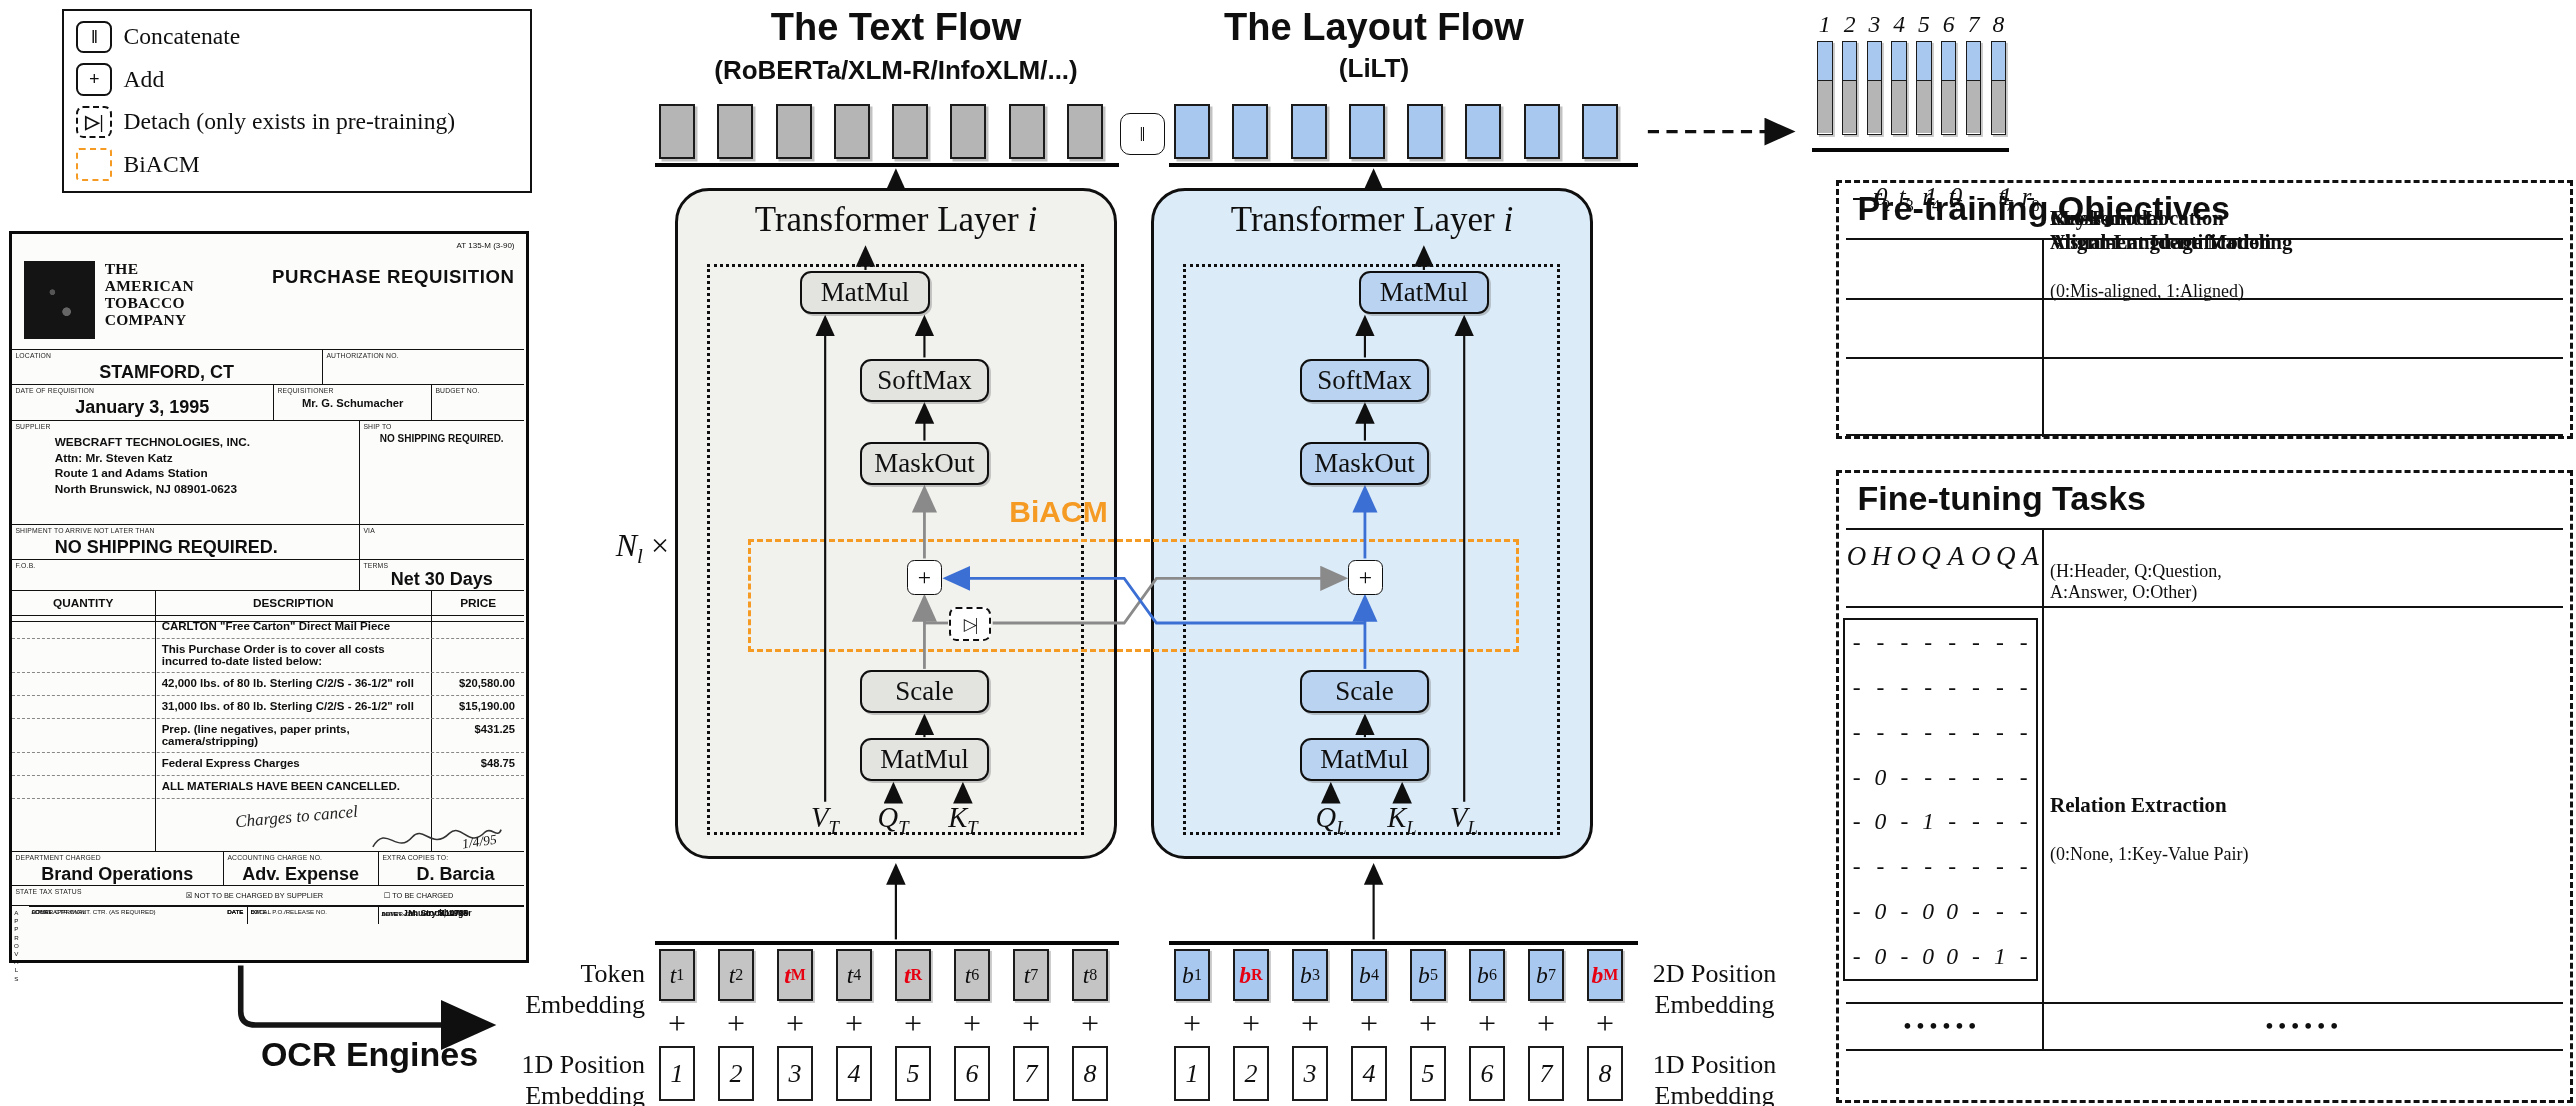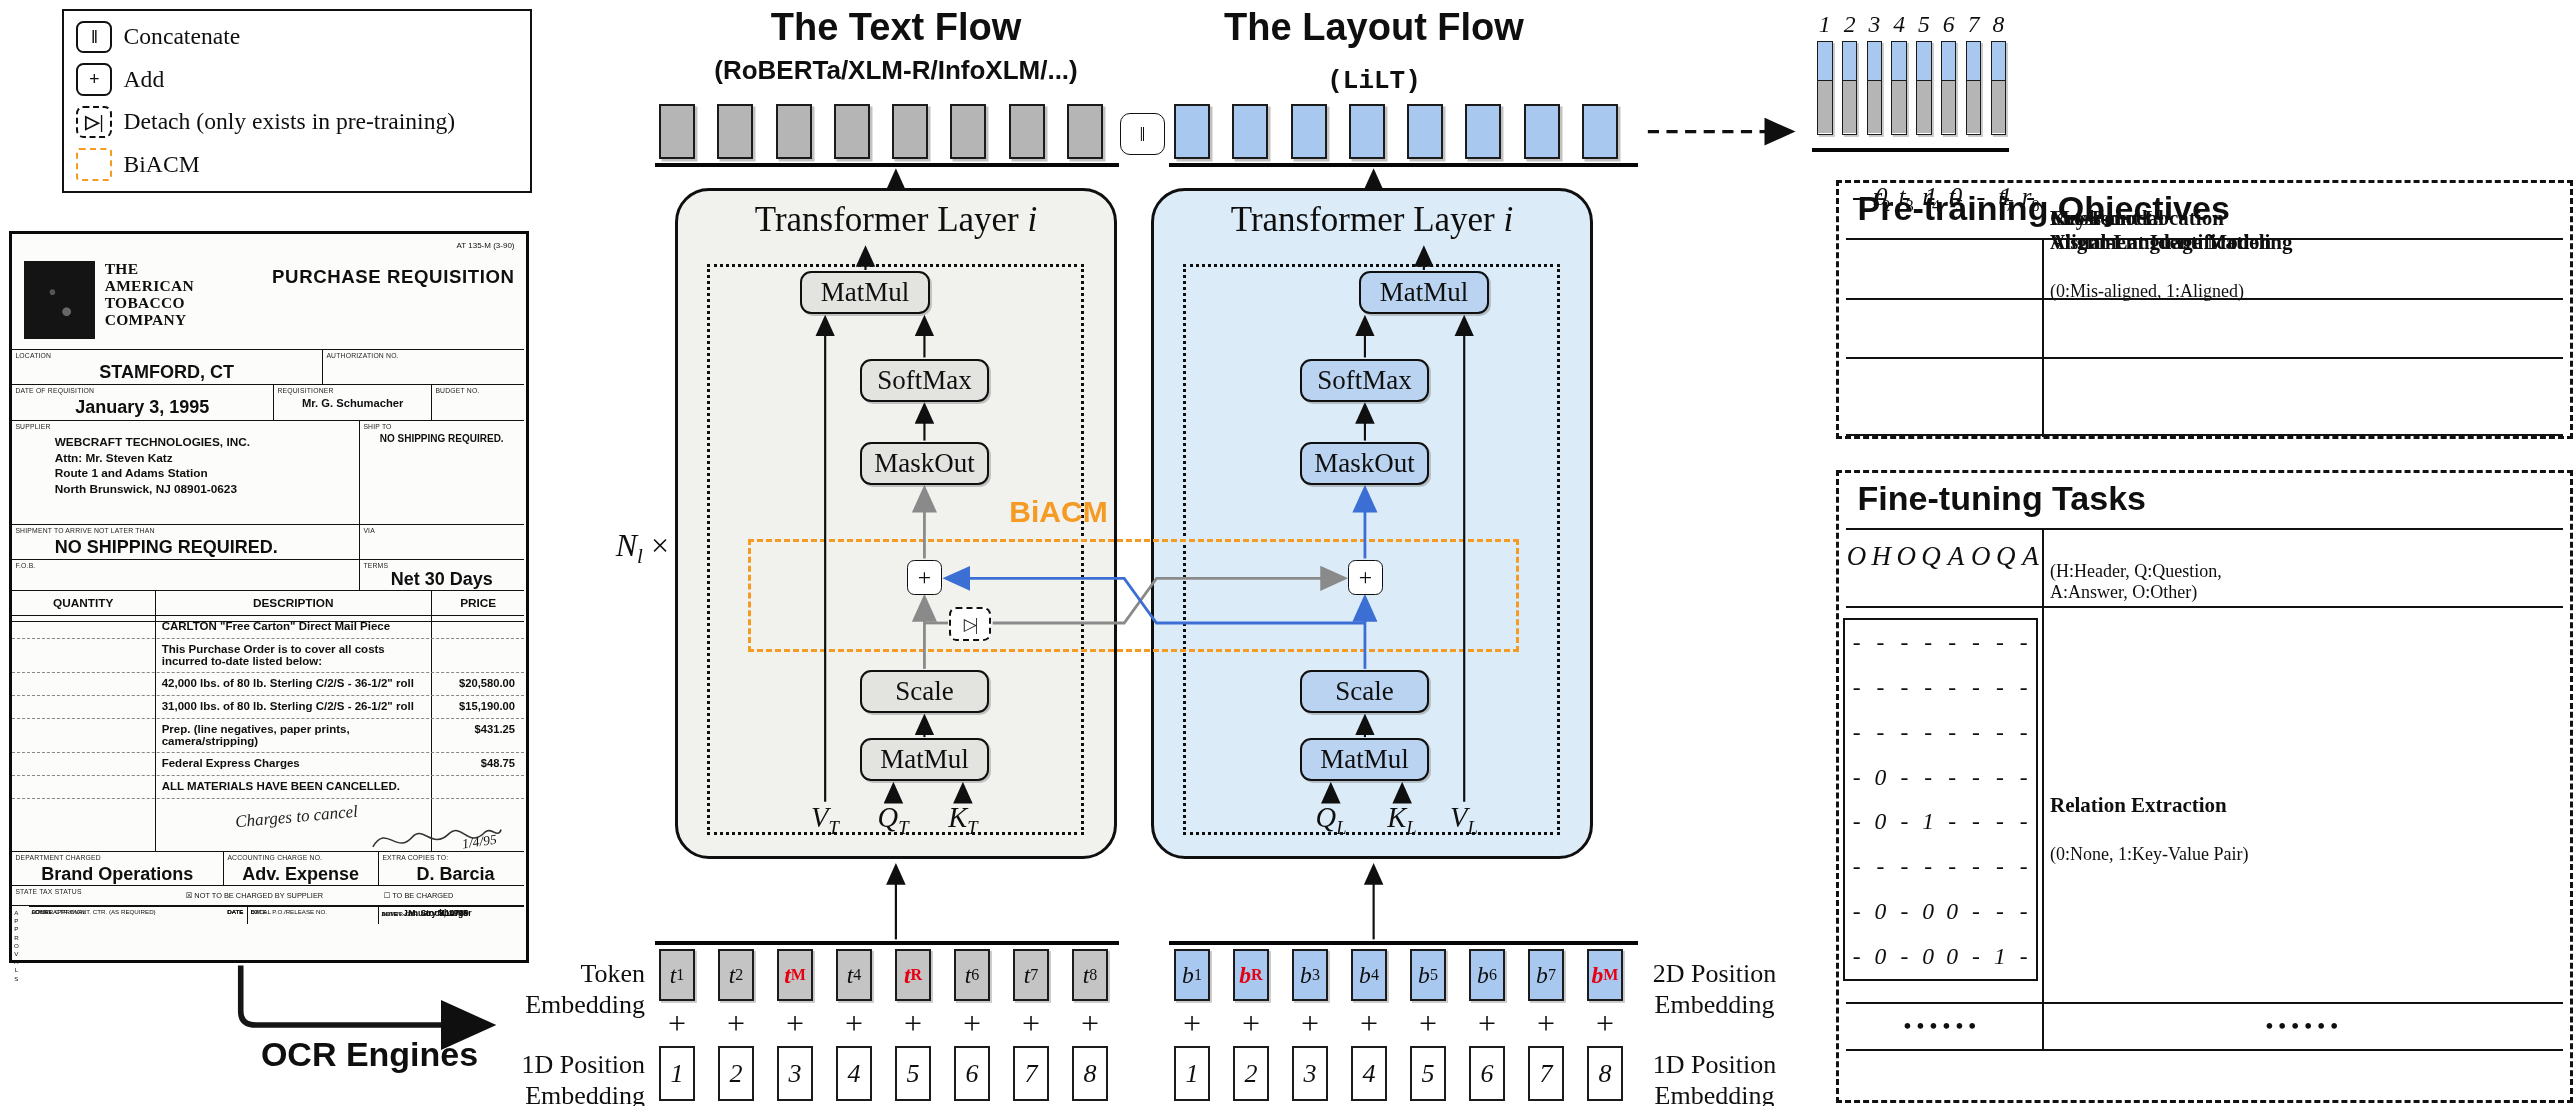--- a/index.html
+++ b/index.html
@@ -321,21 +321,21 @@
           </div>
         </div>
     </div>
   </div>
 
   <div class="abs ocr-label">OCR Engines</div>
 
   <div class="abs flow-title" style="left:679px;top:6.2px;">The Text Flow</div>
   <div class="abs flow-title" style="left:1157px;top:6.2px;">The Layout Flow</div>
   <div class="abs flow-sub" style="left:679px;top:55px;">(RoBERTa/XLM-R/InfoXLM/...)</div>
-  <div class="abs flow-sub" style="left:1157px;top:66px;font-family:Liberation Mono, monospace;">(LiLT)</div>
+  <div class="abs flow-sub" style="left:1157px;top:53px;">(LiLT)</div>
 
   <div class="abs tok-row" style="left:659px;top:104px;">
 
   <div class="tok-cell tok-gray"></div>
       <div class="tok-cell tok-gray"></div>
       <div class="tok-cell tok-gray"></div>
       <div class="tok-cell tok-gray"></div>
       <div class="tok-cell tok-gray"></div>
       <div class="tok-cell tok-gray"></div>
       <div class="tok-cell tok-gray"></div>

